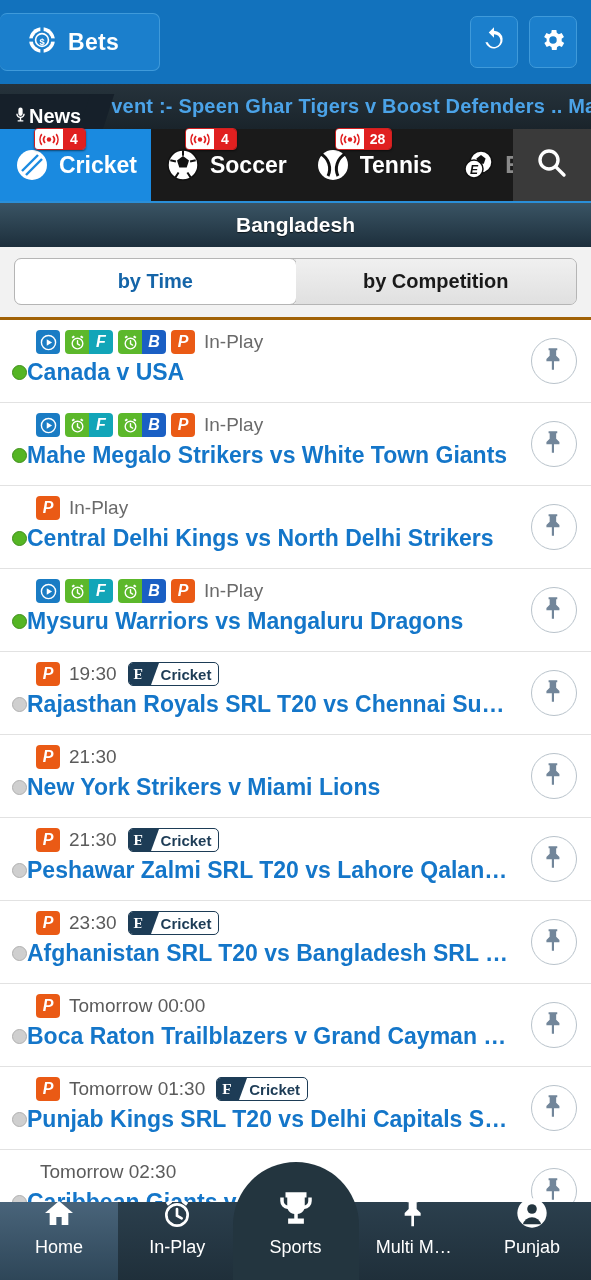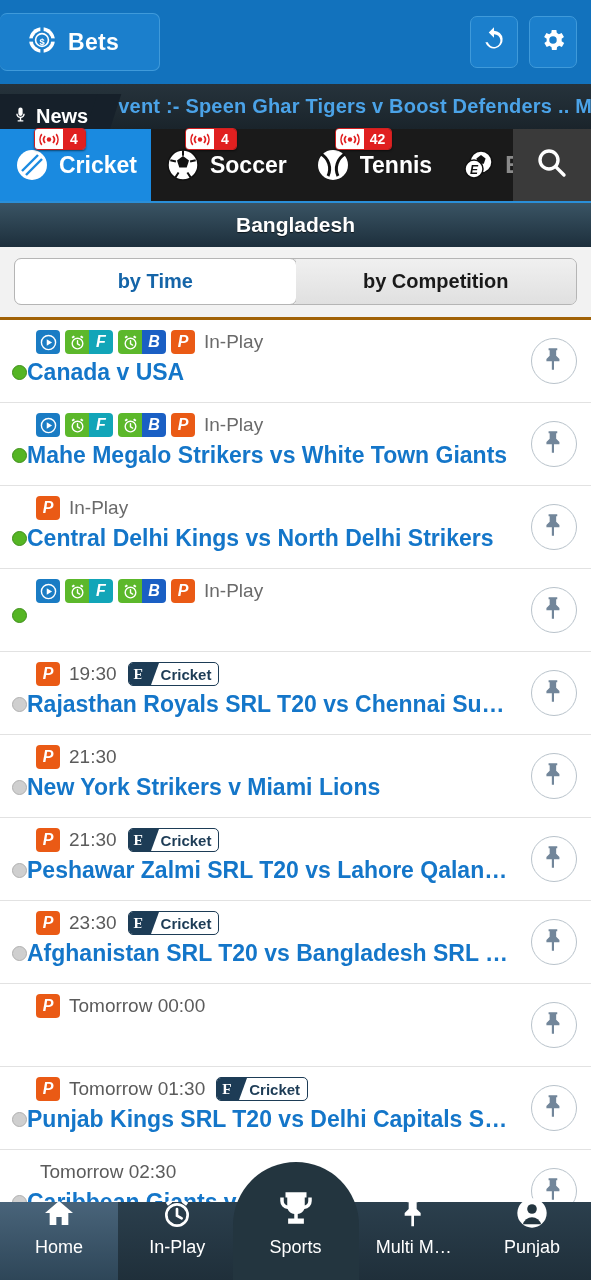--- a/index.html
+++ b/index.html
@@ -32,21 +32,21 @@
     margin-left: 11px;
   }
   .sq-btn svg { width: 28px; height: 28px; fill: #fff; }
 
   
   .newsbar {
     height: 45px; background: linear-gradient(#26333c, #1a242b);
     display: flex; align-items: center; position: relative; overflow: hidden;
   }
   .news-tag {
-    display: flex; align-items: center; gap: 7px;
+    display: flex; align-items: center; 
     padding: 0 14px 0 12px; height: 100%;
     color: #fff; font-size: 20px; font-weight: bold;
     position: relative; z-index: 2; background: #16202a; margin-top: 20px;
   }
   .news-tag::after {
     content: ""; position: absolute; right: -12px; top: 0;
     width: 24px; height: 100%;
     background: #16202a; transform: skewX(-18deg);
   }
   .news-tag svg { width: 17px; height: 21px; fill: #fff; }
@@ -308,21 +308,21 @@
 
     <div class="tab">
       <div class="live-badge">
         <div class="lb-l">
           <svg viewBox="0 0 26 14">
             <circle cx="13" cy="7" r="2.6"></circle>
             <path d="M7.6 2.2a7.4 7.4 0 0 0 0 9.6l1.5-1.3a5.4 5.4 0 0 1 0-7zM18.4 2.2l-1.5 1.3a5.4 5.4 0 0 1 0 7l1.5 1.3a7.4 7.4 0 0 0 0-9.6z"></path>
             <path d="M3.8 0A11.5 11.5 0 0 0 3.8 14l1.4-1.3a9.6 9.6 0 0 1 0-11.4zM22.2 0l-1.4 1.3a9.6 9.6 0 0 1 0 11.4L22.2 14a11.5 11.5 0 0 0 0-14z"></path>
           </svg>
         </div>
-        <div class="lb-r">42</div>
+        <div class="lb-r">28</div>
       </div>
       <span class="tab-icon">
         <svg viewBox="0 0 36 36">
           <circle cx="18" cy="18" r="15" fill="#fff"></circle>
           <path d="M6 7 A17 17 0 0 1 13 29" stroke="#111" stroke-width="3" fill="none"></path>
           <path d="M30 7 A17 17 0 0 0 23 29" stroke="#111" stroke-width="3" fill="none"></path>
         </svg>
       </span>
       <span>Tennis</span>
     </div>
@@ -496,20 +496,21 @@
             </span>
             <span class="bi-seg bi-b">B</span>
           </span>
           <span class="badge-ico">
             <span class="bi-seg bi-p">P</span>
           </span>
           <span class="row-time inplay">In-Play</span>
         </div>
         <div class="row-title">
           <span class="dot live"></span>
+          <span class="match-name">Mysuru Warriors vs Mangaluru Dragons</span>
         </div>
         <div class="pin">
           <span><svg viewBox="0 0 24 24">
               <path d="M9 2h6v2h-1v5l3 3v2h-5v8h-2v-8H5v-2l3-3V4H7V2z"></path>
             </svg></span>
         </div>
       </div>
       <div class="row">
         <div class="row-top">
           <span class="badge-ico">
@@ -589,20 +590,24 @@
               <path d="M9 2h6v2h-1v5l3 3v2h-5v8h-2v-8H5v-2l3-3V4H7V2z"></path>
             </svg></span>
         </div>
       </div>
       <div class="row">
         <div class="row-top">
           <span class="badge-ico">
             <span class="bi-seg bi-p">P</span>
           </span>
           <span class="row-time">Tomorrow 00:00</span>
+        </div>
+        <div class="row-title">
+          <span class="dot off"></span>
+          <span class="match-name">Boca Raton Trailblazers v Grand Cayman …</span>
         </div>
         <div class="pin">
           <span><svg viewBox="0 0 24 24">
               <path d="M9 2h6v2h-1v5l3 3v2h-5v8h-2v-8H5v-2l3-3V4H7V2z"></path>
             </svg></span>
         </div>
       </div>
       <div class="row">
         <div class="row-top">
           <span class="badge-ico">

